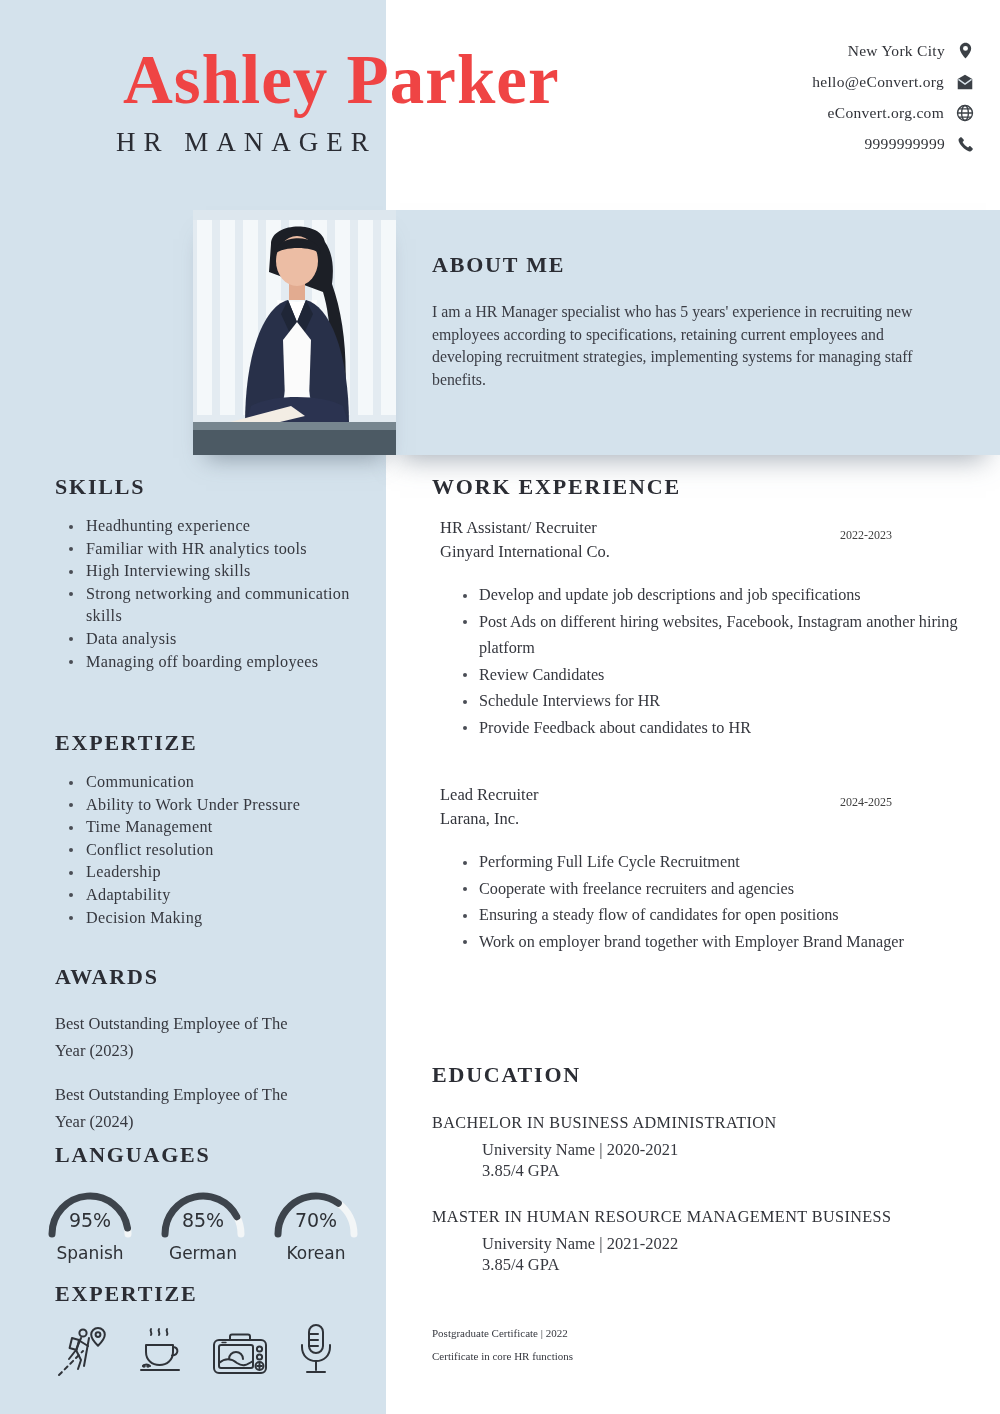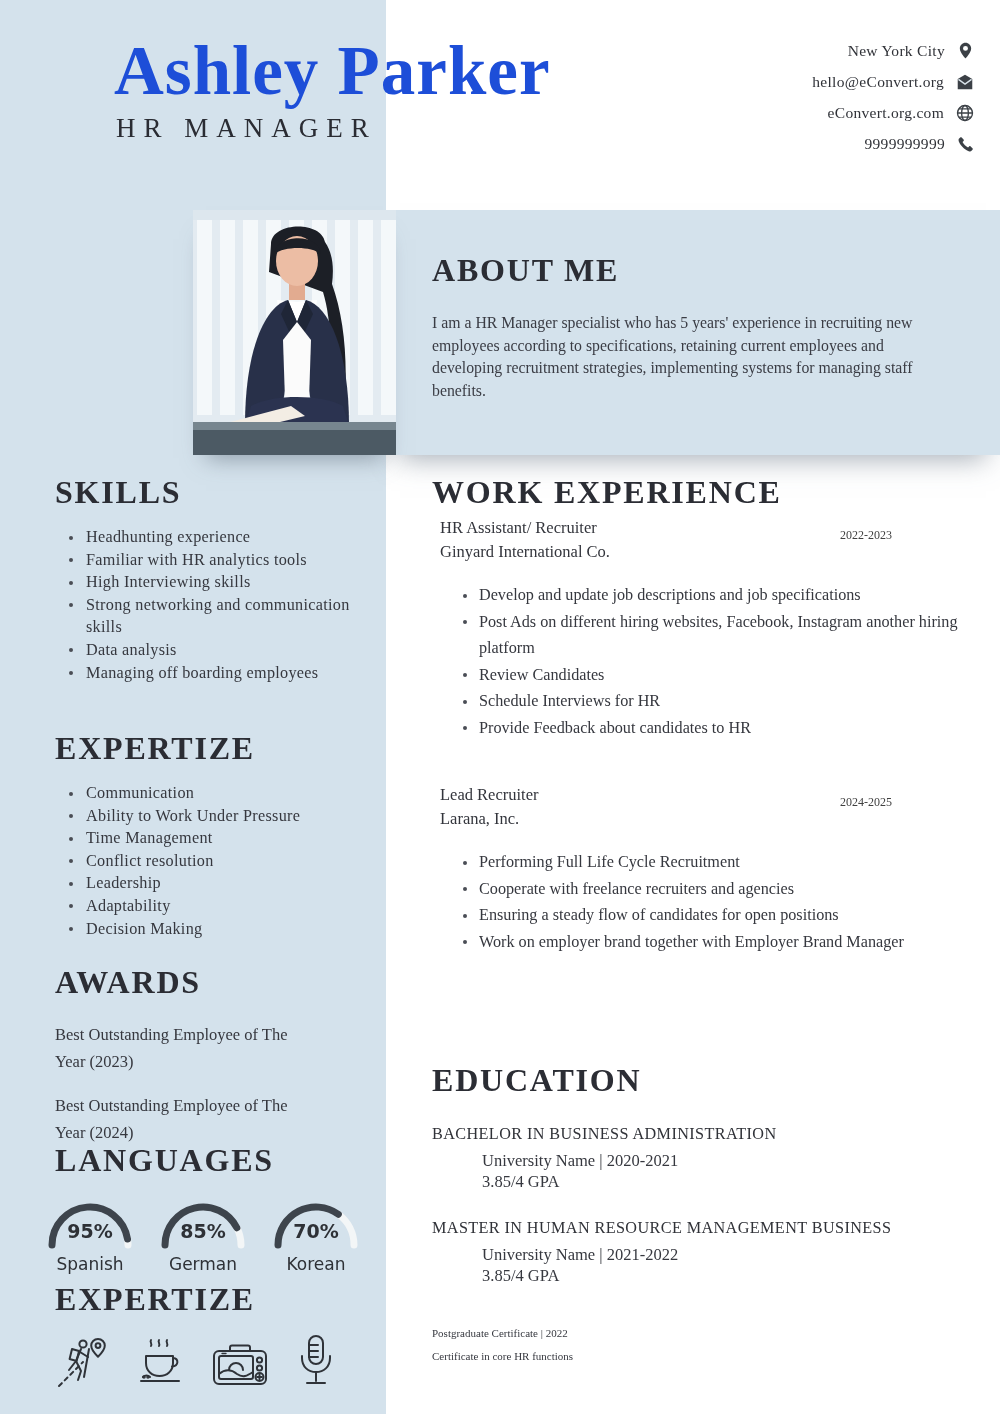--- a/index.html
+++ b/index.html
@@ -15,34 +15,34 @@
   }
   .photo {
     position:absolute; left:193px; top:210px; width:203px; height:245px;
     box-shadow:0 16px 22px -13px rgba(80,95,110,.55); overflow:hidden;
   }
   .photo svg { display:block; }
 
   
   .name-block { position:absolute; left:114px; top:34px; }
   .name {
-    margin:0; font-size:69px; line-height:1.08; font-weight:700; letter-spacing:1px;
-    color:#1d4ed8; white-space:nowrap;
+    margin:9px; font-size:69px; line-height:1.08; font-weight:700; letter-spacing:1px;
+    color:#ef4444; white-space:nowrap;
   }
   .role-title {
     margin:4px 0 0 2px; font-size:27px; letter-spacing:8px; color:#2a2c33; font-weight:400;
   }
   .contact { position:absolute; right:26px; top:41px; display:flex; flex-direction:column; gap:13px; }
   .contact-row { display:flex; align-items:center; justify-content:flex-end; gap:12px; }
   .contact-row .label { font-size:15.5px; color:#303238; letter-spacing:.3px; }
   .contact-row svg { flex:0 0 auto; }
 
   
   .sec-heading {
-    margin:0; font-size:32px; letter-spacing:1.8px; font-weight:700; color:#2b2d34;
+    margin:0; font-size:22px; letter-spacing:1.8px; font-weight:700; color:#2b2d34;
   }
 
   
   .about-content { padding:42px 40px 0 46px; }
   .about-text { margin:23px 0 0 0; width:496px; font-size:15.8px; line-height:22.6px; color:#3a3c44; }
 
   
   .side-sec { position:absolute; left:55px; width:310px; }
   .skills { top:474px; }
   .expertize { top:730px; }
@@ -61,21 +61,21 @@
   }
   .award-item { margin-top:17px; width:240px; font-size:16.5px; line-height:27px; color:#36383f; }
   .award-item:first-of-type { margin-top:20px; }
 
   
   .gauge-row { display:flex; gap:21px; margin:16px 0 0 -11px; }
   .gauge { position:relative; width:92px; text-align:center; }
   .gauge svg { display:block; }
   .gauge .pct {
     position:absolute; left:0; right:0; top:25px; font-family:"DejaVu Sans", sans-serif;
-    font-size:19px; color:#2e3136;font-weight:bold;
+    font-size:19px; color:#2e3136;
   }
   .gauge .lang {
     margin-top:3px; font-family:"DejaVu Sans", sans-serif; font-size:17px; color:#2e3136;
   }
 
   
   .interest-row { display:flex; align-items:flex-end; gap:26px; margin:16px 0 0 0; }
   .interest-row svg { display:block; }
 
   

